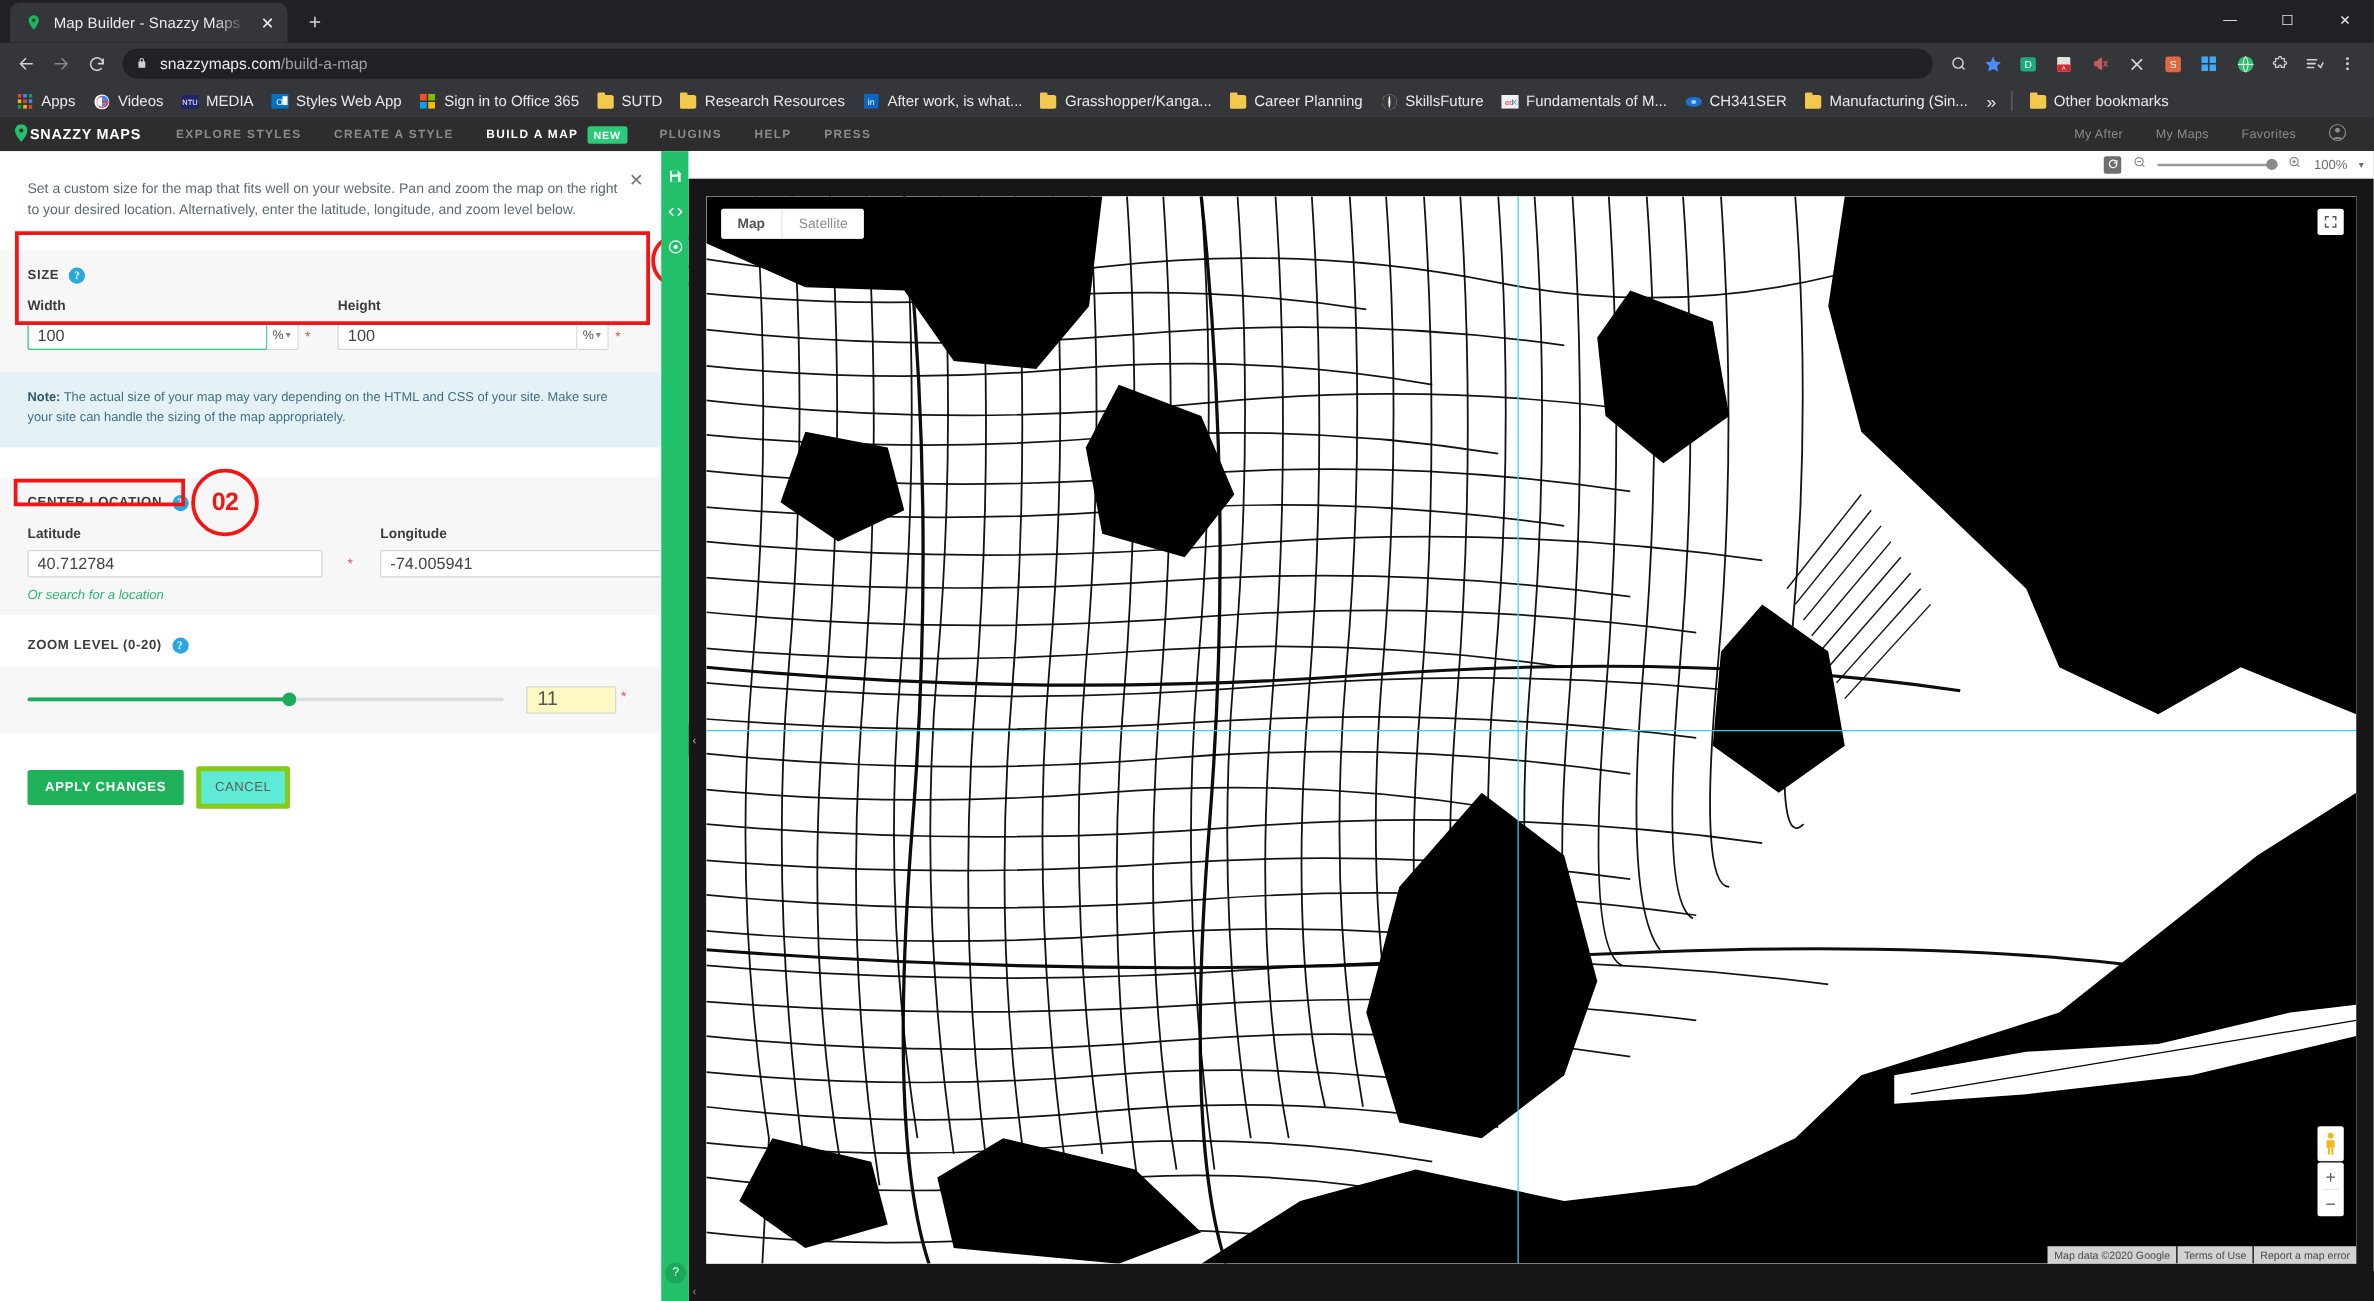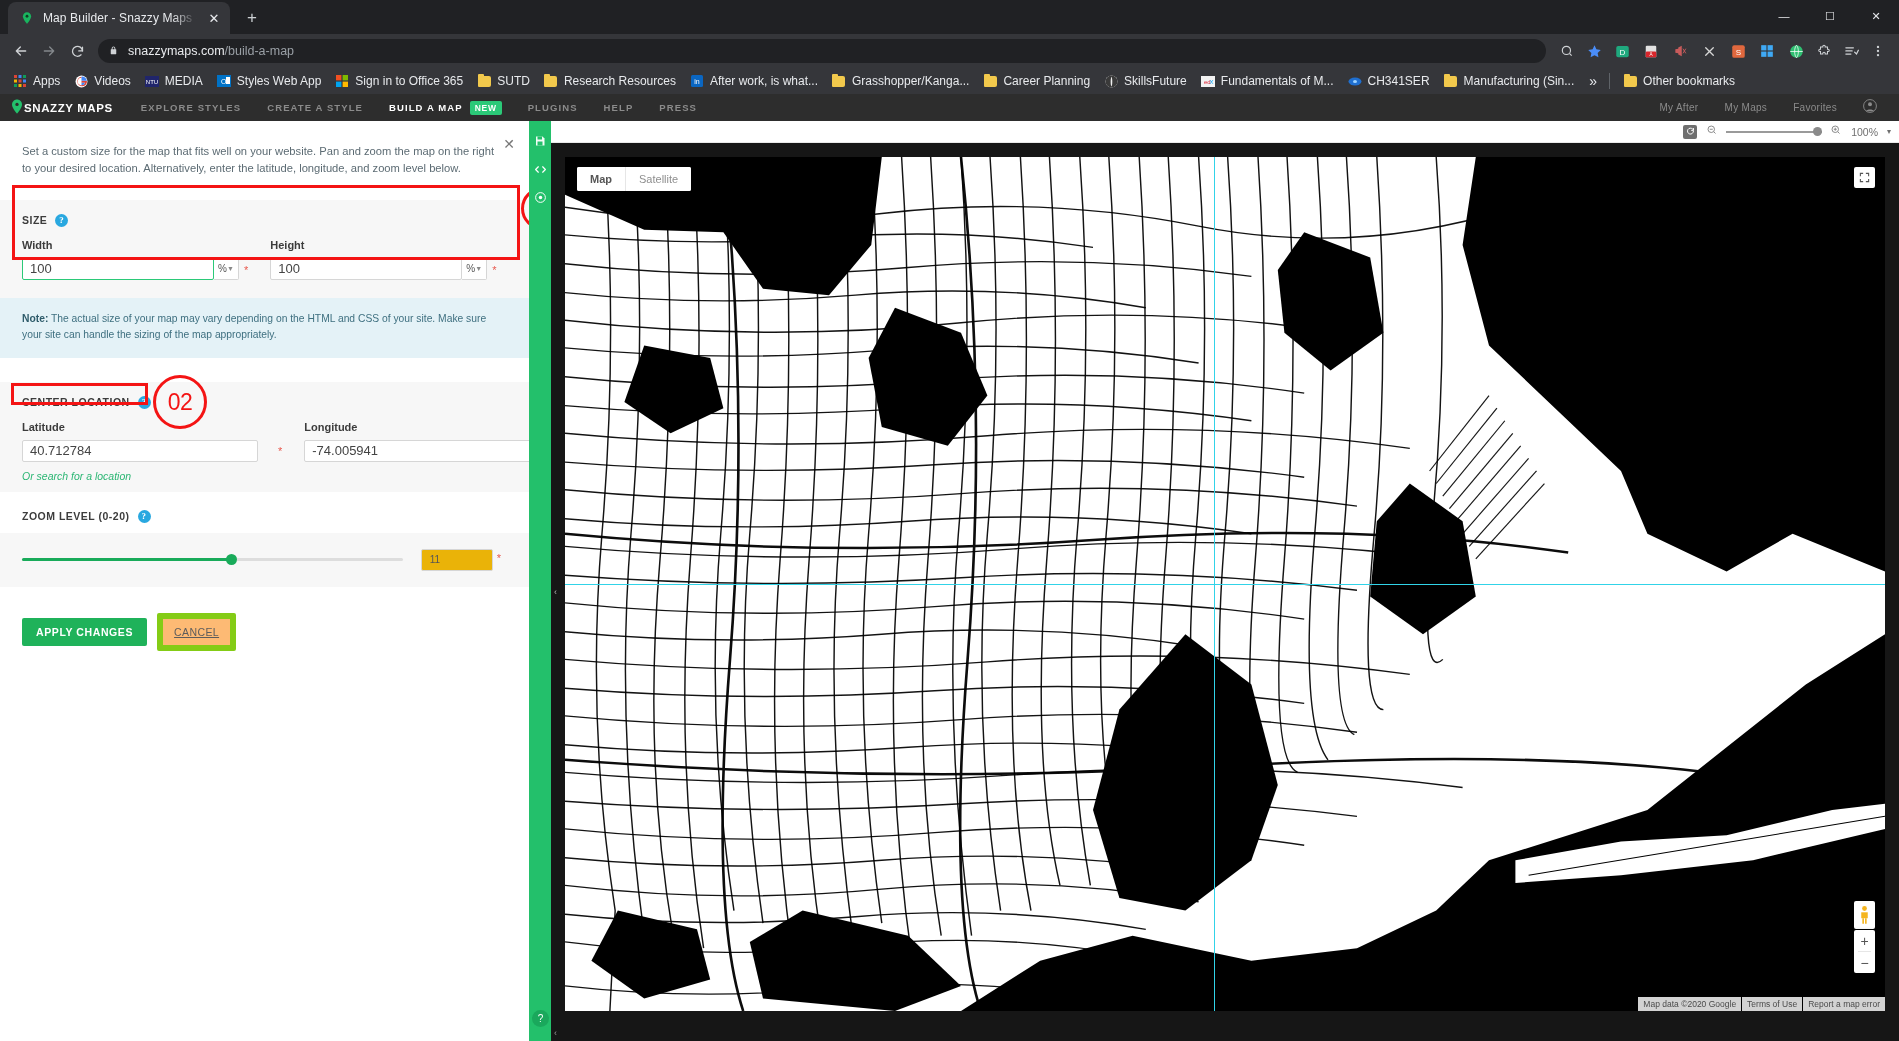--- a/index.html
+++ b/index.html
@@ -156,40 +156,40 @@
   .slider-wrap { display: flex; align-items: center; gap: 0; }
   .slider-track {
     height: 3px; background: #ddd; border-radius: 2px; position: relative; flex: 1;
   }
   .slider-fill { position: absolute; left: 0; top: 0; height: 3px; background: #19ab5a; border-radius: 2px; }
   .slider-knob {
     position: absolute; width: 11px; height: 11px; border-radius: 50%; background: #19ab5a;
     top: -4px;
   }
   .slider-num {
-    width: 72px; height: 22px; border: 1px solid #d6d6d6; background: #eab308; margin-left: 18px;
-    font-size: 10px; color: #555; display: flex; align-items: center; padding: 0 8px; border-radius: 2px;
+    width: 72px; height: 22px; border: 1px solid #d6d6d6; background: #fef9c3; margin-left: 18px;
+    font-size: 16px; color: #555; display: flex; align-items: center; padding: 0 8px; border-radius: 2px;
   }
 
   .btn-row { display: flex; align-items: center; gap: 10px; padding: 26px 22px 0 22px; }
   .btn-primary {
     background: #1fb25a; color: #fff; font-size: 10.5px; font-weight: bold; letter-spacing: .6px;
     padding: 8px 14px; border: none; border-radius: 2px;
   }
   .btn-secondary {
-    background: #fdba74; color: #5c5c5c; font-size: 10.5px; letter-spacing: .4px;
-    padding: 7px 11px; border: 6px solid #84cc16; border-radius: 2px; text-decoration: underline;
+    background: #5eead4; color: #5c5c5c; font-size: 10.5px; letter-spacing: .4px;
+    padding: 7px 11px; border: 4px solid #84cc16; border-radius: 2px;
   }
 
   
   .anno-box { position: absolute; border: 3px solid #f41414; pointer-events: none; }
   .anno-circle {
     position: absolute; border: 3px solid #f41414; border-radius: 50%;
     color: #f41414; display: flex; align-items: center; justify-content: center;
-    font-size: 23px; font-family: "Liberation Sans", sans-serif; letter-spacing: -0.5px;
+    font-size: 20px; font-family: "Liberation Sans", sans-serif; letter-spacing: -0.5px; font-weight: bold;
   }
 
   
   .green-bar {
     width: 22px; background: #23c06b; flex: none; display: flex; flex-direction: column;
     align-items: center; padding-top: 6px; position: relative;
   }
   .gb-ic {
     width: 22px; height: 28px; display: flex; align-items: center; justify-content: center;
     color: #fff; font-size: 11px;

